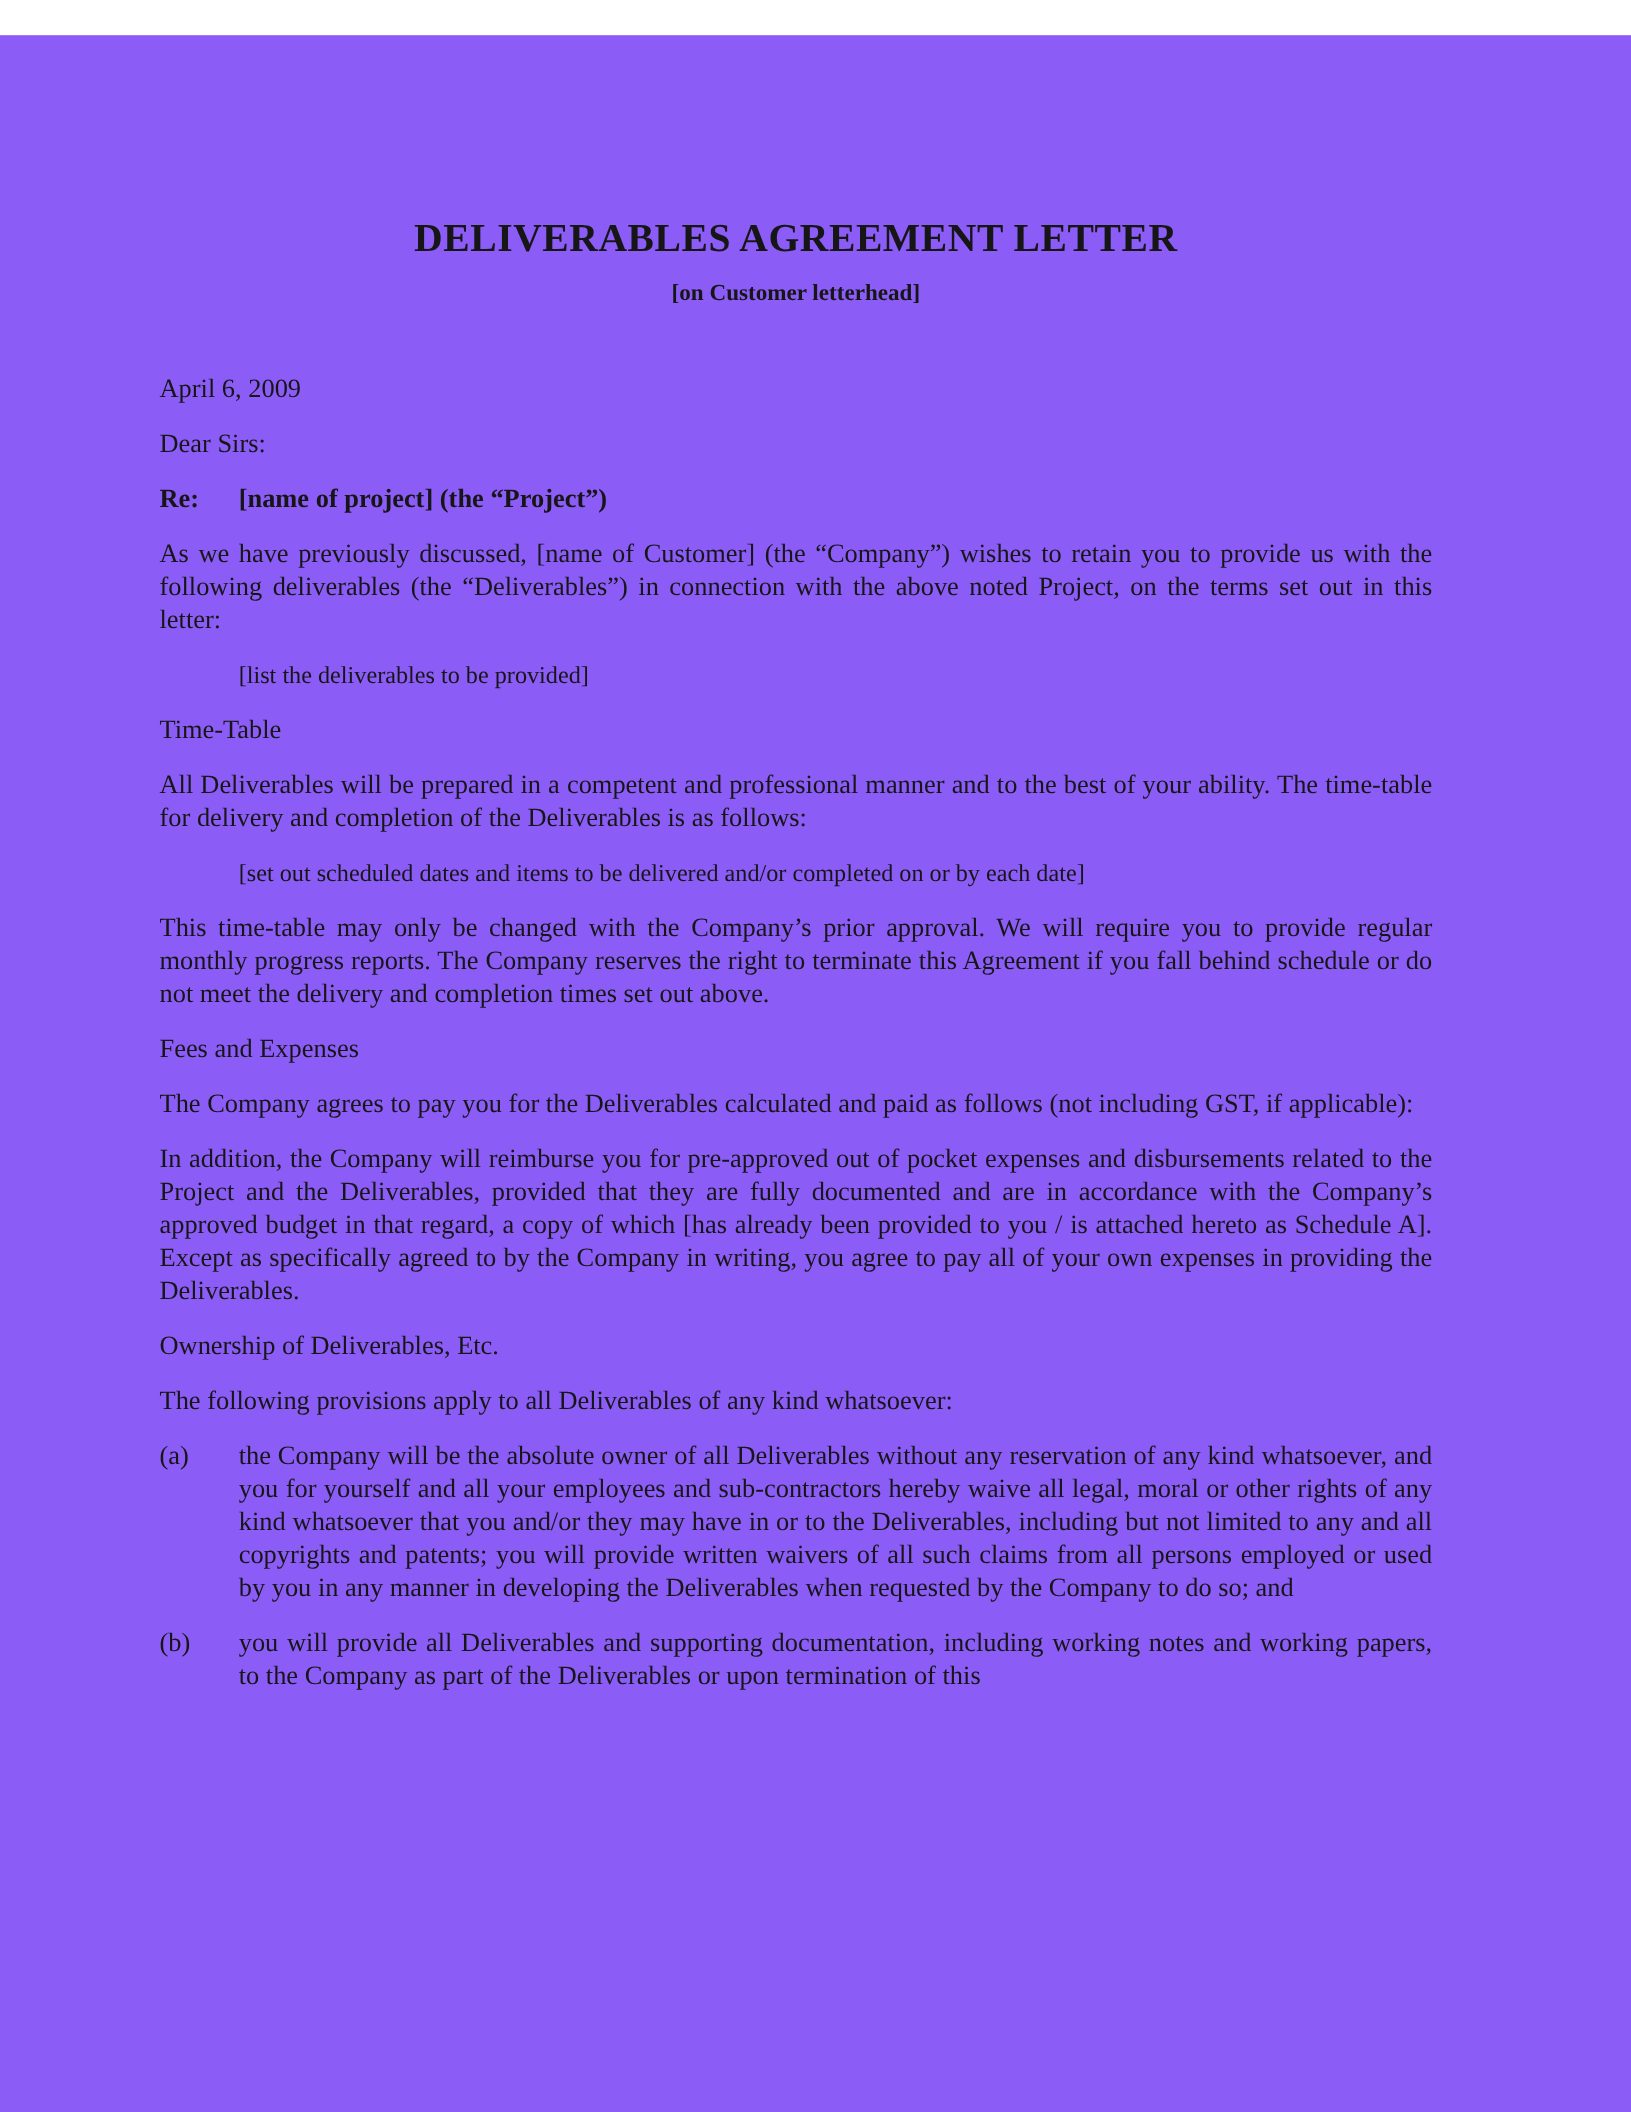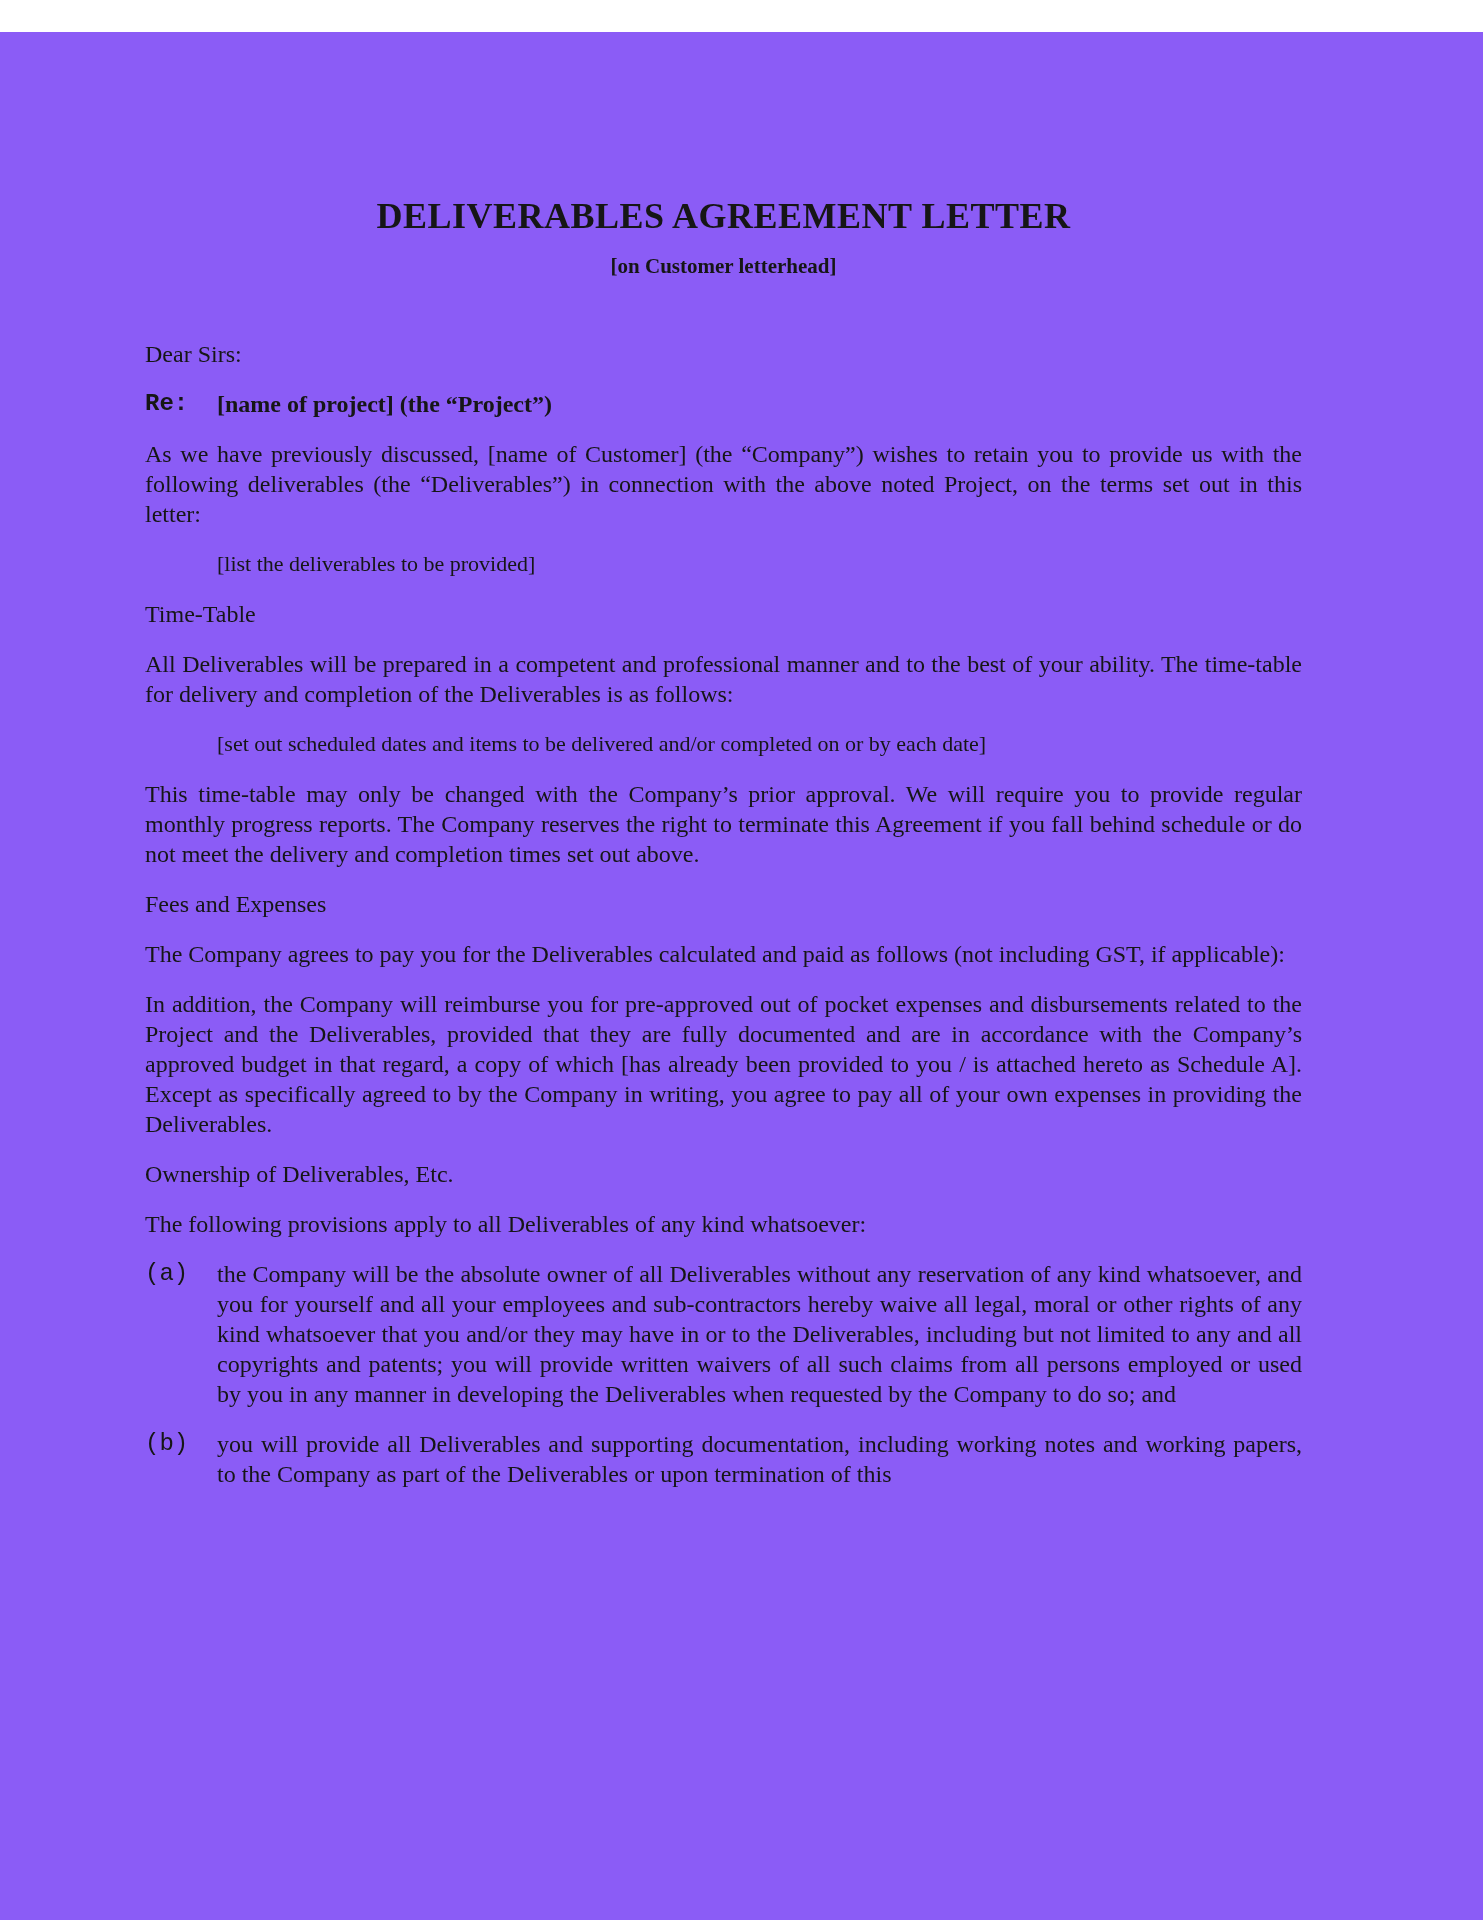--- a/index.html
+++ b/index.html
@@ -48,21 +48,20 @@
   .heading {
     font-weight: normal;
   }
   .re-line {
     display: flex;
     font-weight: bold;
   }
   .hang-label {
     flex: none;
     width: 72px;
-    font-family: Liberation Mono, monospace;
   }
   .placeholder {
     font-size: 22px;
     margin-left: 72px;
   }
   .placeholder.justify {
     text-align: justify;
   }
   .list-item {
     display: flex;
@@ -74,20 +73,21 @@
 </style>
 </head>
 <body>
 
 <div class="page">
 
   <h1 class="title">DELIVERABLES AGREEMENT LETTER</h1>
 
   <div class="subtitle">[on Customer letterhead]</div>
 
+  <div class="block">April 6, 2009</div>
 
 
   <div class="block">Dear Sirs:</div>
 
   <div class="block re-line">
     <span class="hang-label">Re:</span>
     <span>[name of project] (the “Project”)</span>
   </div>
 
   <p class="block para">As we have previously discussed, [name of Customer] (the “Company”) wishes to retain you to provide us with the following deliverables (the “Deliverables”) in connection with the above noted Project, on the terms set out in this letter:</p>

